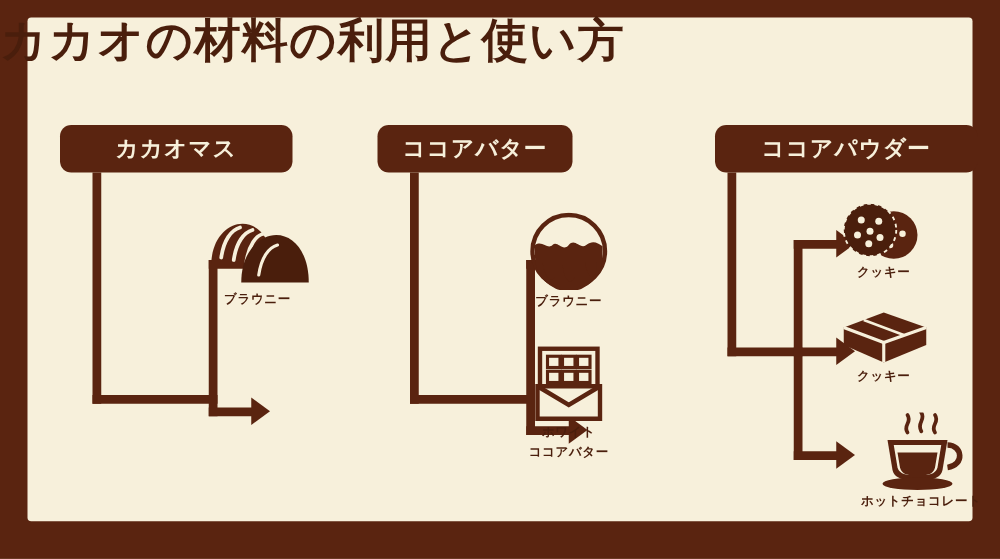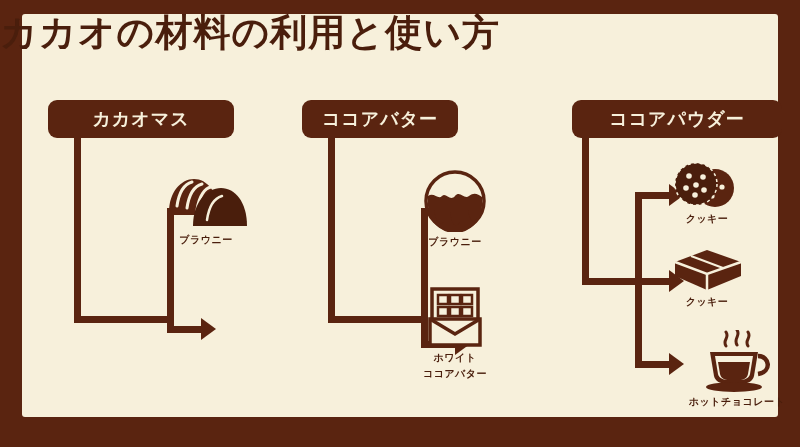--- a/index.html
+++ b/index.html
@@ -138,21 +138,21 @@
       <path d="M12 40 C14 52 18 56 22 52 L22 40 Z" fill="#5a2410"></path>
       <path d="M28 42 C30 56 34 58 38 52 L38 42 Z" fill="#5a2410"></path>
       <path d="M46 40 C48 52 52 54 55 48 L55 40 Z" fill="#5a2410"></path>
       <path d="M16 18 C24 10 34 12 40 16 C34 20 28 22 22 20" stroke="#f7f0db" stroke-width="2.5" fill="none"></path>
       <path d="M20 14 C28 8 38 10 44 14" stroke="#f7f0db" stroke-width="2.5" fill="none"></path>
       <path d="M24 22 C32 16 42 18 48 22" stroke="#f7f0db" stroke-width="2.5" fill="none"></path>
     </svg>
     <div class="cap">ブラウニー</div>
   </div>
 
-  <div class="item" style="left:396px;top:286px;width:118px;">
+  <div class="item" style="left:396px;top:276px;width:118px;font-family:Liberation Mono, monospace;">
     <svg class="icon" width="58" height="62" viewBox="0 0 58 62">
       <rect x="6" y="3" width="46" height="54" fill="none" stroke="#5a2410" stroke-width="3.5"></rect>
       <rect x="12" y="9" width="10" height="9" fill="none" stroke="#5a2410" stroke-width="2.5"></rect>
       <rect x="24" y="9" width="10" height="9" fill="none" stroke="#5a2410" stroke-width="2.5"></rect>
       <rect x="36" y="9" width="10" height="9" fill="none" stroke="#5a2410" stroke-width="2.5"></rect>
       <rect x="12" y="21" width="10" height="9" fill="none" stroke="#5a2410" stroke-width="2.5"></rect>
       <rect x="24" y="21" width="10" height="9" fill="none" stroke="#5a2410" stroke-width="2.5"></rect>
       <rect x="36" y="21" width="10" height="9" fill="none" stroke="#5a2410" stroke-width="2.5"></rect>
       <path d="M4 33 L54 33 L54 59 L4 59 Z" fill="#f7f0db" stroke="#5a2410" stroke-width="3.5"></path>
       <path d="M4 33 L29 48 L54 33" fill="none" stroke="#5a2410" stroke-width="3.5"></path>

